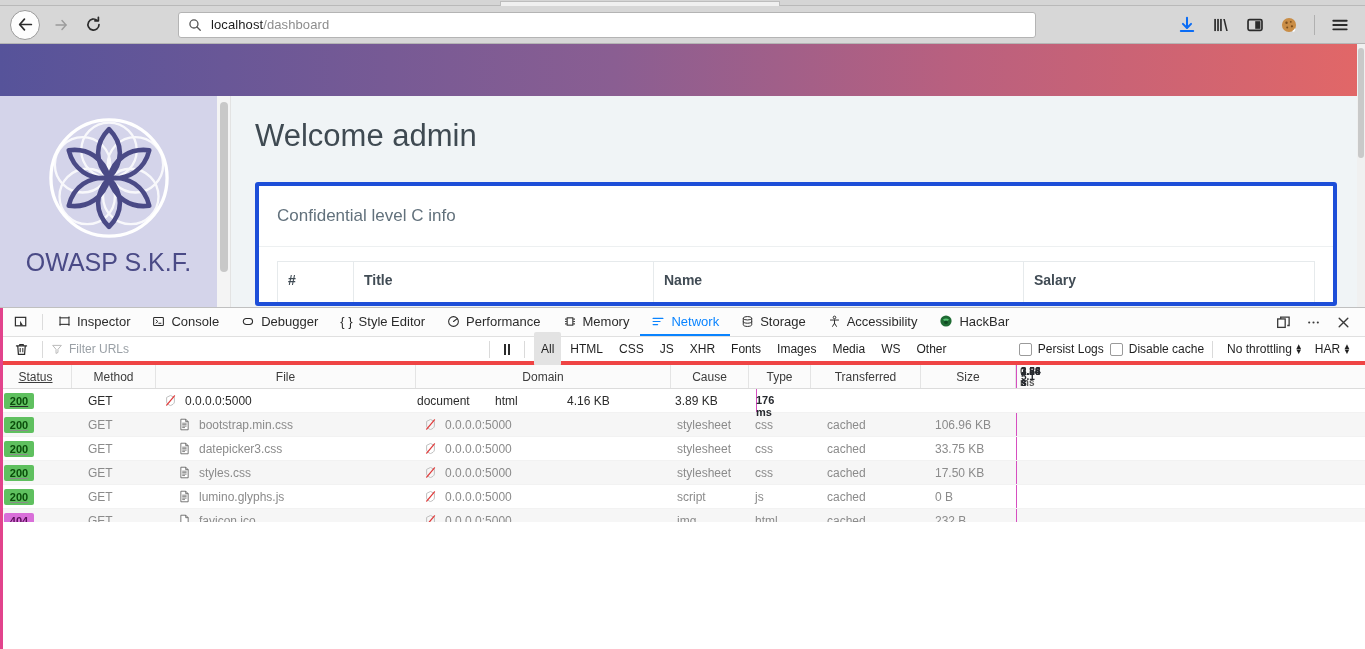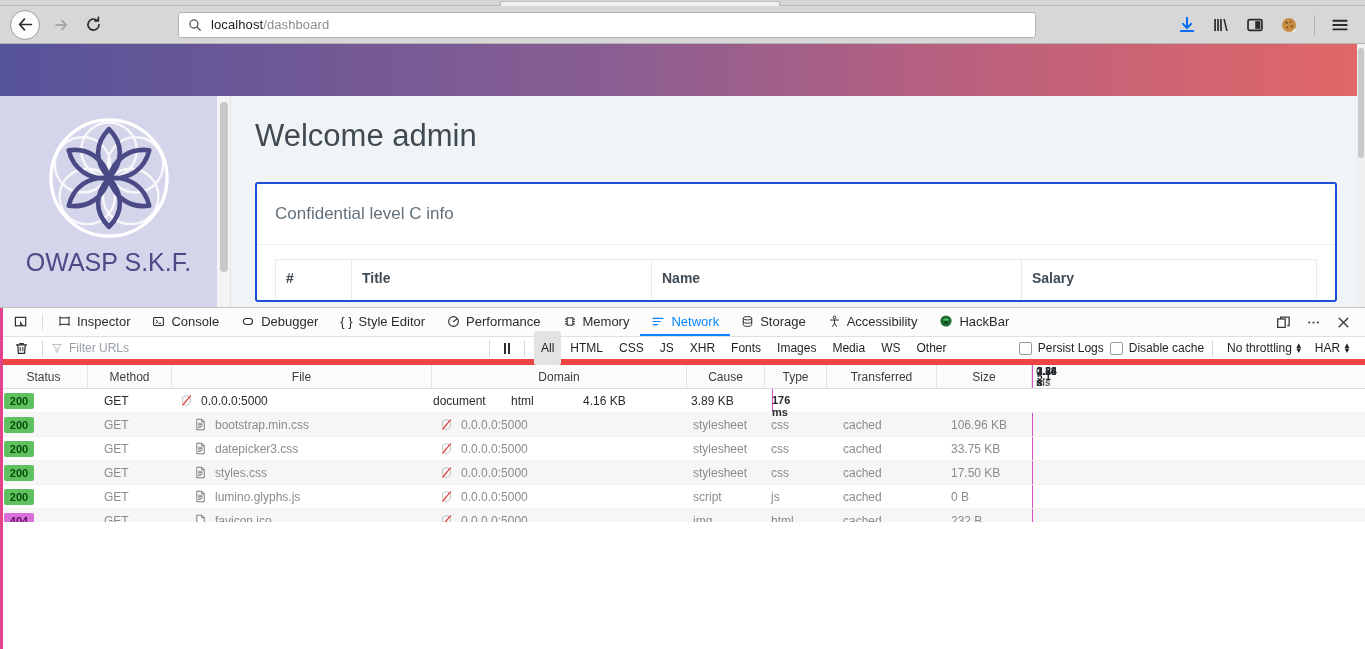--- a/index.html
+++ b/index.html
@@ -74,21 +74,21 @@
   }
   .page-main {
     flex: 1; background: #f0f4f6; padding: 22px 28px 0 24px;
     position: relative; overflow: hidden;
   }
   .welcome-heading {
     font-size: 31px; font-weight: 400; color: #3f4a52; margin-bottom: 28px;
     font-family: "Liberation Sans", sans-serif;
   }
   .card {
-    background: #fff; border: 2px solid #1d4ed8; border-radius: 3px;
+    background: #fff; border: 4px solid #1d4ed8; border-radius: 3px;
   }
   .card-header {
     padding: 20px 18px; border-bottom: 1px solid #edf0f1;
     font-size: 17px; color: #62717c;
   }
   .card-table { padding: 14px 18px 0 18px; }
   .data-table { width: 100%; border-collapse: collapse; }
   .data-table th {
     text-align: left; font-size: 14px; color: #404b54; font-weight: bold;
     padding: 10px 10px 14px 10px; border: 1px solid #e6eaec; border-bottom: none;
@@ -122,21 +122,21 @@
     display: flex; align-items: center; gap: 6px; padding: 0 11px;
     font-size: 13px; color: #2b2b2b; border-bottom: 2px solid transparent;
     white-space: nowrap;
   }
   .dt-tab.active { color: #0a84ff; border-bottom-color: #0a84ff; }
   .dt-tab .ti { display: flex; align-items: center; }
   .dt-right { margin-left: auto; display: flex; align-items: center; padding-right: 8px; gap: 2px; }
   .dt-rbtn { width: 28px; height: 28px; display: flex; align-items: center; justify-content: center; color: #3a3a3a; }
 
   .dt-toolbar {
-    height: 28px; background: #fff; border-bottom: 6px solid #ef4444;
+    height: 28px; background: #fff; border-bottom: 4px solid #ef4444;
     display: flex; align-items: center; padding: 0 8px; font-size: 12px;
   }
   .dt-trash { width: 26px; display:flex; align-items:center; justify-content:center; color:#2b2b2b;}
   .tb-sep { width: 1px; height: 17px; background: #dadada; margin: 0 8px; }
   .filter-input { display: flex; align-items: center; gap: 6px; width: 430px; }
   .filter-input .ph { color: #9aa0a6; font-size: 12px; }
   .pause-btn { display:flex; align-items:center; gap:2px; padding: 0 6px; color:#2b2b2b;}
   .pause-btn i { display:block; width:2px; height:11px; background:#2b2b2b; }
   .ftype {
     padding: 10px 7px; border-radius: 2px; color: #1f1f1f; font-size: 12px; margin: 0 1px;
@@ -149,21 +149,21 @@
 
   
   .net-head {
     height: 24px; background: #fbfbfb; border-bottom: 1px solid #dcdcdc;
     display: flex; font-size: 12px; color: #3c3c3c;
   }
   .net-head > div {
     display: flex; align-items: center; border-right: 1px solid #e4e4e4;
     padding: 0 6px; flex: none;
   }
-  .c-status { width: 88px; justify-content: center; }
+  .c-status { width: 72px; justify-content: center; text-decoration: underline; }
   .c-method { width: 84px; justify-content: center; }
   .c-file    { width: 260px; justify-content: center; }
   .c-domain  { width: 255px; justify-content: center; }
   .c-cause   { width: 78px; justify-content: center; }
   .c-type    { width: 62px; justify-content: center; }
   .c-trans   { width: 110px; justify-content: center; }
   .c-size    { width: 95px; justify-content: center; }
   .c-timeline{ flex: 1 1 auto; width: auto !important; padding: 0 !important; position: relative; border-right: none !important;}
 
   .tl-head { position: relative; height: 100%; width: 100%; }

